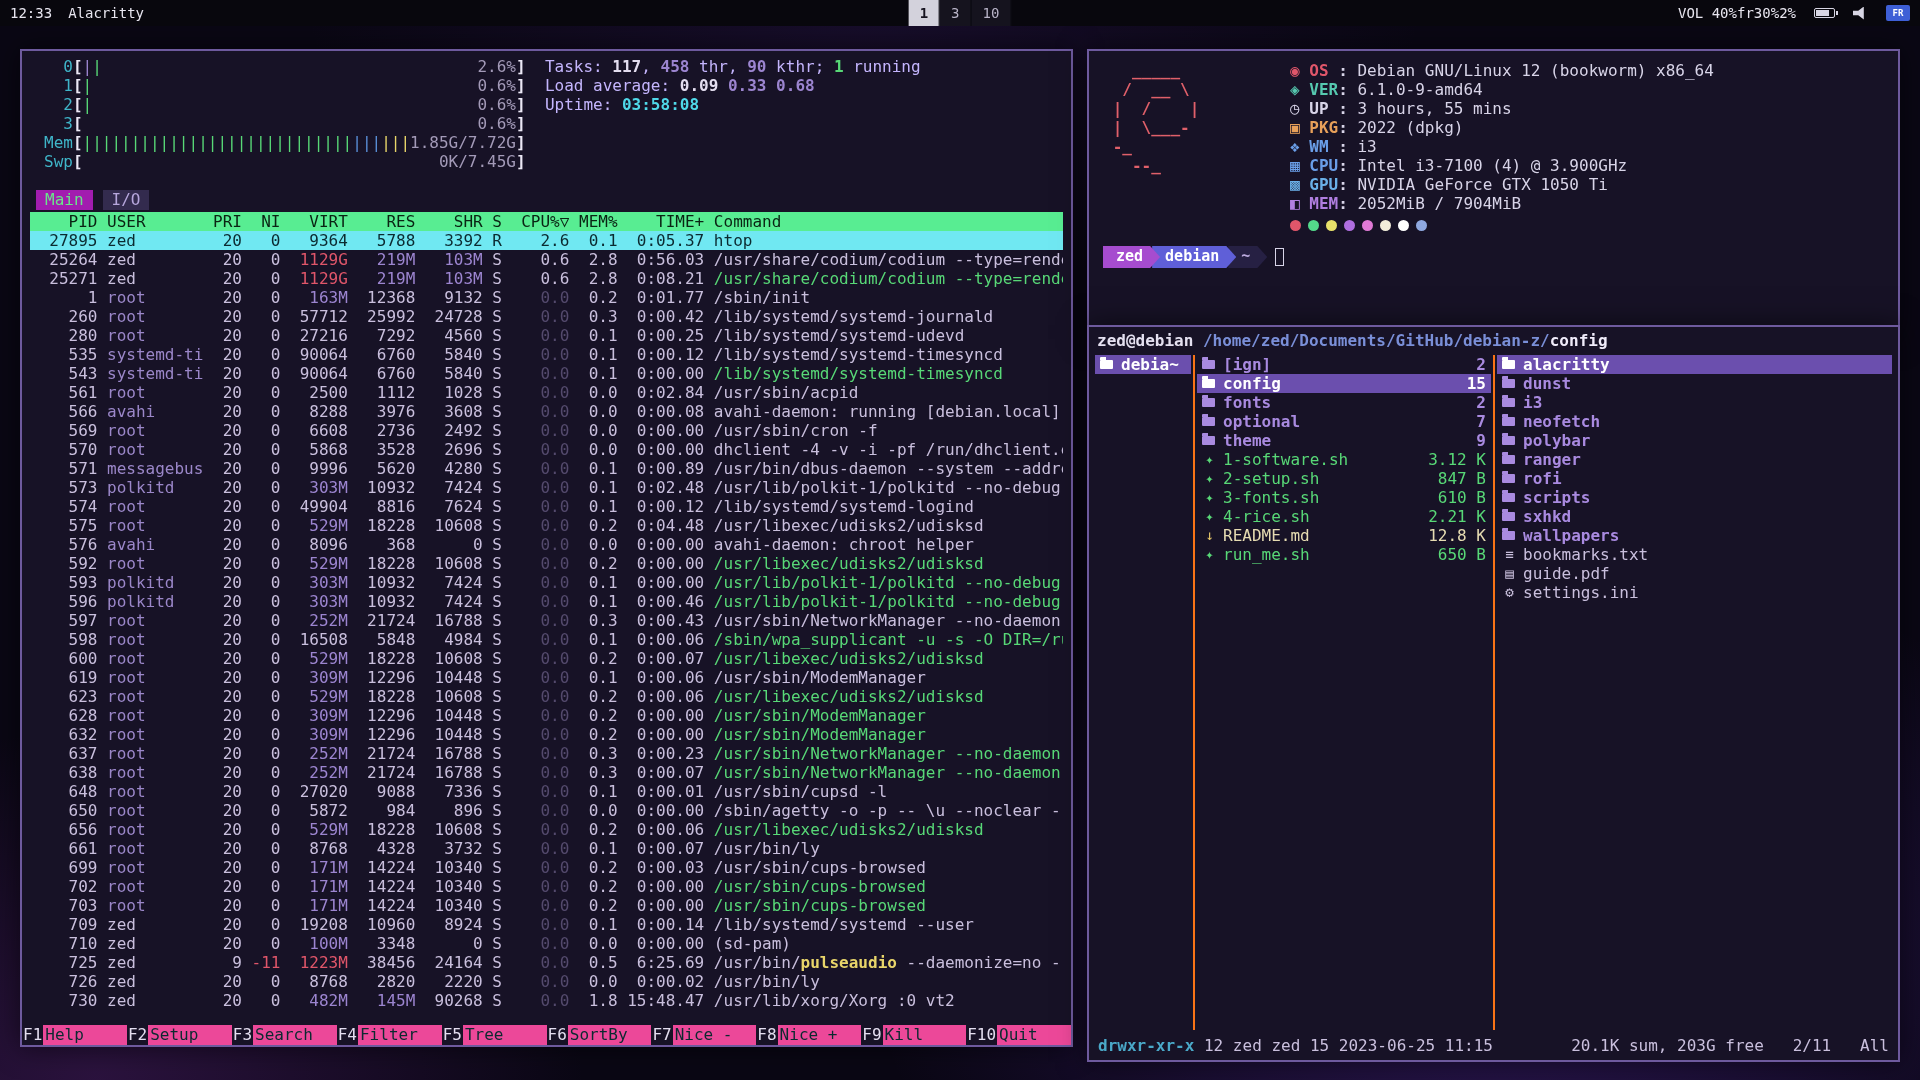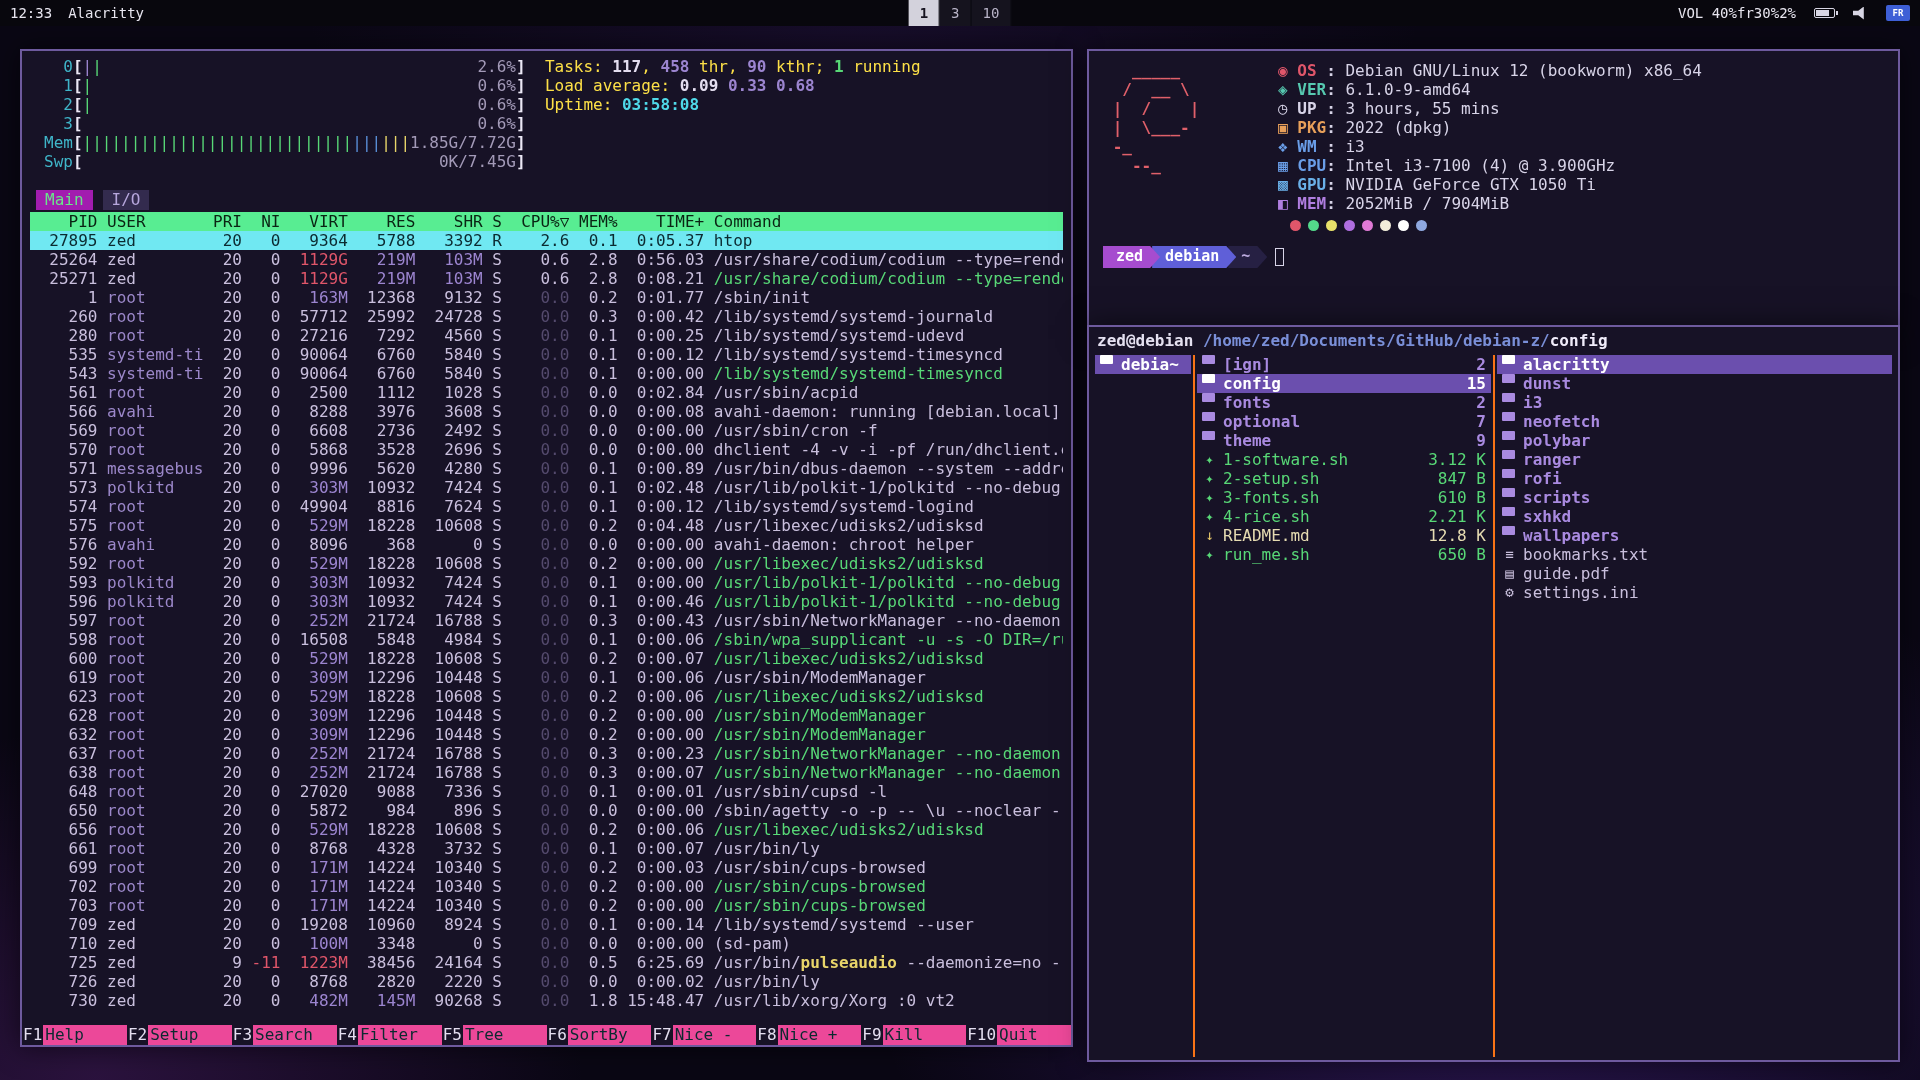--- a/index.html
+++ b/index.html
@@ -51,21 +51,21 @@
 .htop-top{display:flex}
 #meters{padding-left:14px}
 .meter{display:flex}
 .mlabel{width:3ch;text-align:right;color:#3fb5c9}
 .mbr{color:#ece8f6;font-weight:bold}
 .mbar{width:45ch;position:relative;overflow:hidden}
 .ticks{position:absolute;left:0;top:0}
 .tk-g{color:#58d877}.tk-b{color:#5a8fd8}.tk-y{color:#e8d56a}.tk-p{color:#9c85d0}
 .mval{position:absolute;right:0;top:0;color:#a39ab8}
 #htopinfo{margin-left:2ch}
-.sg-lbl{color:#fde047}
+.sg-lbl{color:#c4b5fd}
 .sg-num{color:#9c85d0;font-weight:bold}
 .sg-wht{color:#e4def0;font-weight:bold}
 .sg-grn{color:#58d877;font-weight:bold}
 .sg-cyn{color:#4fd8e8;font-weight:bold}
 #htabs{margin-top:19px;display:flex;gap:10px;padding-left:6px;height:20px}
 .htab{padding:0 9px}
 .htab.active{background:#a21caf;color:#6ae58a}
 .htab:not(.active){background:#332b4e;color:#b7a7dd}
 #phead,.prow{display:grid;grid-template-columns:7ch 11ch 4ch 4ch 7ch 7ch 7ch 3ch 6ch 5ch 9ch 1fr;white-space:pre;overflow:hidden}
 #phead{background:#58ed92;color:#0a2413;margin-top:2px}
@@ -80,21 +80,21 @@
 .prow.sel{background:#70e8f2}
 .prow.sel span,.prow.sel .cell{color:#0b2a30 !important;font-weight:normal}
 #fbar{display:flex;height:20px;margin:0 -8px;margin-top:auto;background:#171226}
 .fslot{flex:1;display:flex;overflow:hidden}
 .fkey{color:#e4def0;padding:0 1px}
 .flabel{flex:1;background:#ec4899;color:#0b2a30;padding-left:2px}
 
 .nf{display:flex;flex-direction:column;height:100%;padding:10px 14px;font-size:16px;line-height:19px}
 .nf-top{display:flex}
 #ascii{color:#e0606a;font-weight:bold;width:175px;white-space:pre}
-#nfinfo{white-space:pre}
+#nfinfo{margin-left:12px;white-space:pre}
 .nficon{display:inline-block;width:2ch}
 .nflabel{font-weight:bold}
 .nfsep{color:#d8d4e8;font-weight:bold}
 .nfval{color:#d8d4e8}
 #dots{display:flex;gap:7px;margin:7px 0 0 187px}
 .dot{width:11px;height:11px;border-radius:50%}
 #prompt{display:flex;align-items:center;margin-top:15px;font-weight:bold;font-size:15px}
 .pseg{position:relative;display:inline-block;padding:1px 17px 2px 13px;
  clip-path:polygon(0 0,calc(100% - 10px) 0,100% 50%,calc(100% - 10px) 100%,0 100%);margin-right:-8px}
 .pcursor{width:9px;height:18px;border:1px solid #d8d4e8;margin-left:16px}
@@ -103,21 +103,21 @@
 #rtitle{padding:4px 8px 2px;white-space:pre}
 .rt-host{color:#e4e0f0;font-weight:bold;margin-right:1ch}
 .rt-path{color:#7a8fd8;font-weight:bold}
 .rt-cur{color:#f0ecfa;font-weight:bold}
 .rcols{flex:1;display:flex;overflow:hidden;padding:3px 4px}
 .rcol{overflow:hidden;padding:0 2px}
 #rcol1{width:100px}
 #rcol2{width:300px}
 #rcol3{flex:1}
 .rcol + .rcol{border-left:2px solid #f97316}
-.rrow{display:flex;align-items:flex-start;height:19px;padding:0 5px;overflow:hidden}
+.rrow{display:flex;align-items:center;height:19px;padding:0 5px;overflow:hidden}
 .rrow .rname{flex:1;overflow:hidden;white-space:pre}
 .rrow .rinfo{margin-left:8px;white-space:pre}
 .rrow.dir .rname,.rrow.dir .rinfo{color:#a98ae0;font-weight:bold}
 .fico{width:13px;height:9px;background:currentColor;border-radius:1px;position:relative;margin-right:8px;flex:none;color:#a98ae0}
 .fico::before{content:"";position:absolute;top:-3px;left:0;width:6px;height:3px;background:inherit;border-radius:1px 0 0 0}
 .ficon{width:15px;margin-right:6px;flex:none;text-align:center;font-size:14px;color:#c9bfdd}
 .rrow.sh .rname,.rrow.sh .rinfo,.rrow.sh .ficon{color:#58d877}
 .rrow.md .ficon{color:#e8c96a}
 .rrow.md .rname,.rrow.md .rinfo{color:#e6dcb2}
 .rrow.rsel{background:#6b4fae}
@@ -315,16 +315,20 @@
             <div class="rrow pdf">
               <span class="ficon">▤</span>
               <span class="rname">guide.pdf</span>
             </div>
             <div class="rrow ini">
               <span class="ficon">⚙</span>
               <span class="rname">settings.ini</span>
             </div>
           </div>
       </div>
+      <div id="rstatus">
+        <span id="rstatusl"><span class="st-perm">drwxr-xr-x</span><span class="st-pl"> 12 zed zed 15 </span><span class="st-date">2023-06-25 11:15</span></span>
+        <span id="rstatusr"><span class="stseg">20.1K sum, 203G free</span><span class="stseg">2/11</span><span class="stseg">All</span></span>
+      </div>
     </div>
   </div>
 
 </div>
 
 </body></html>

